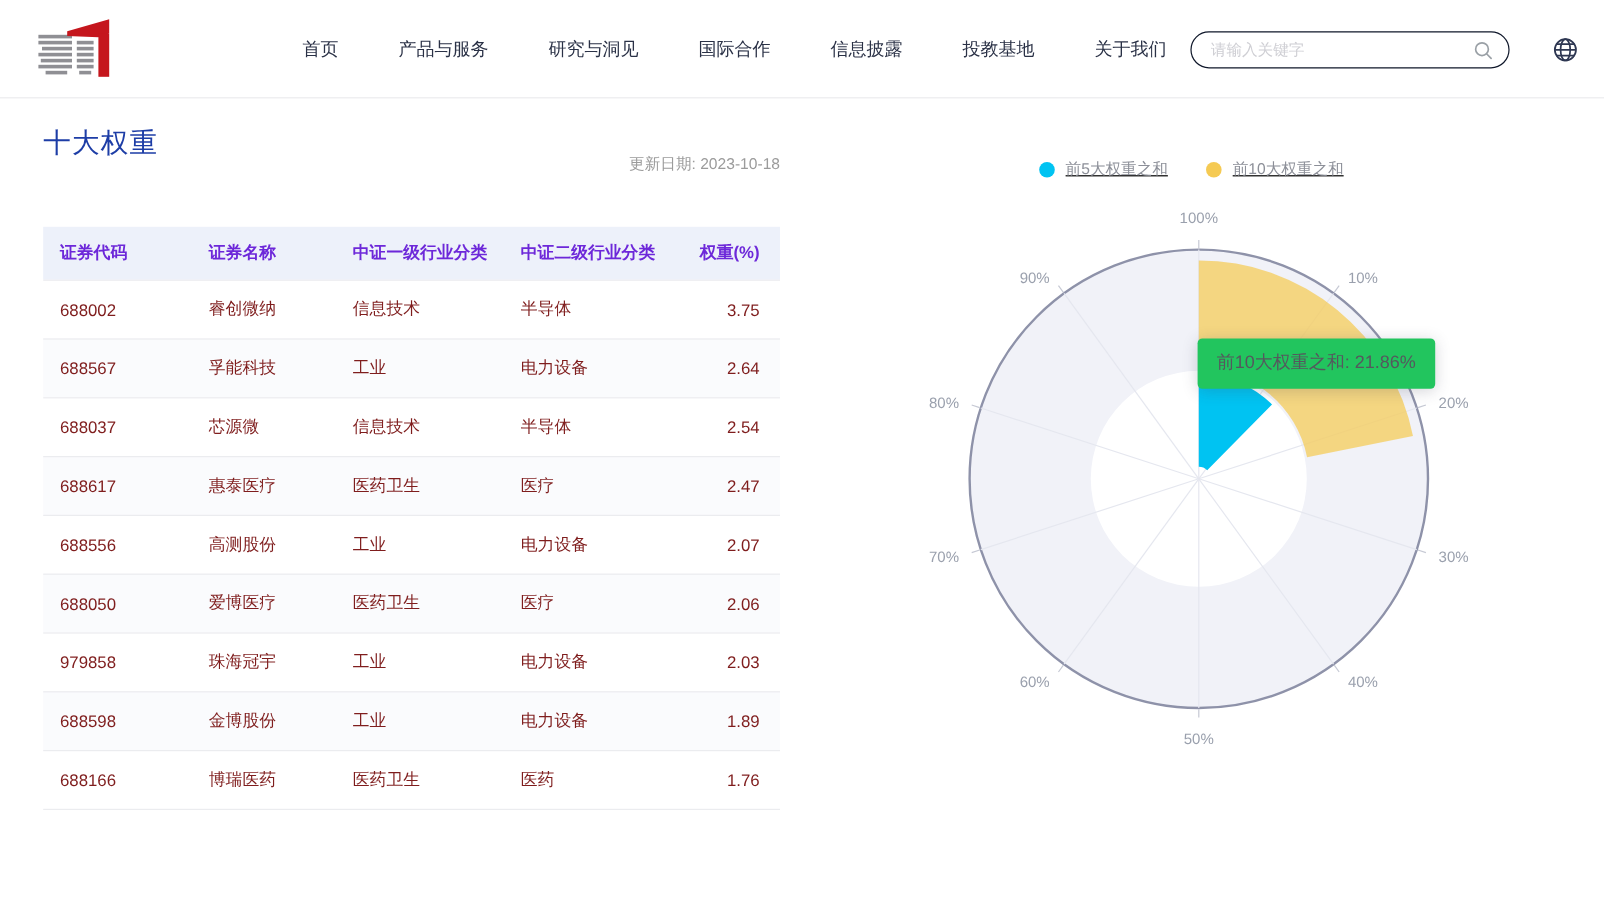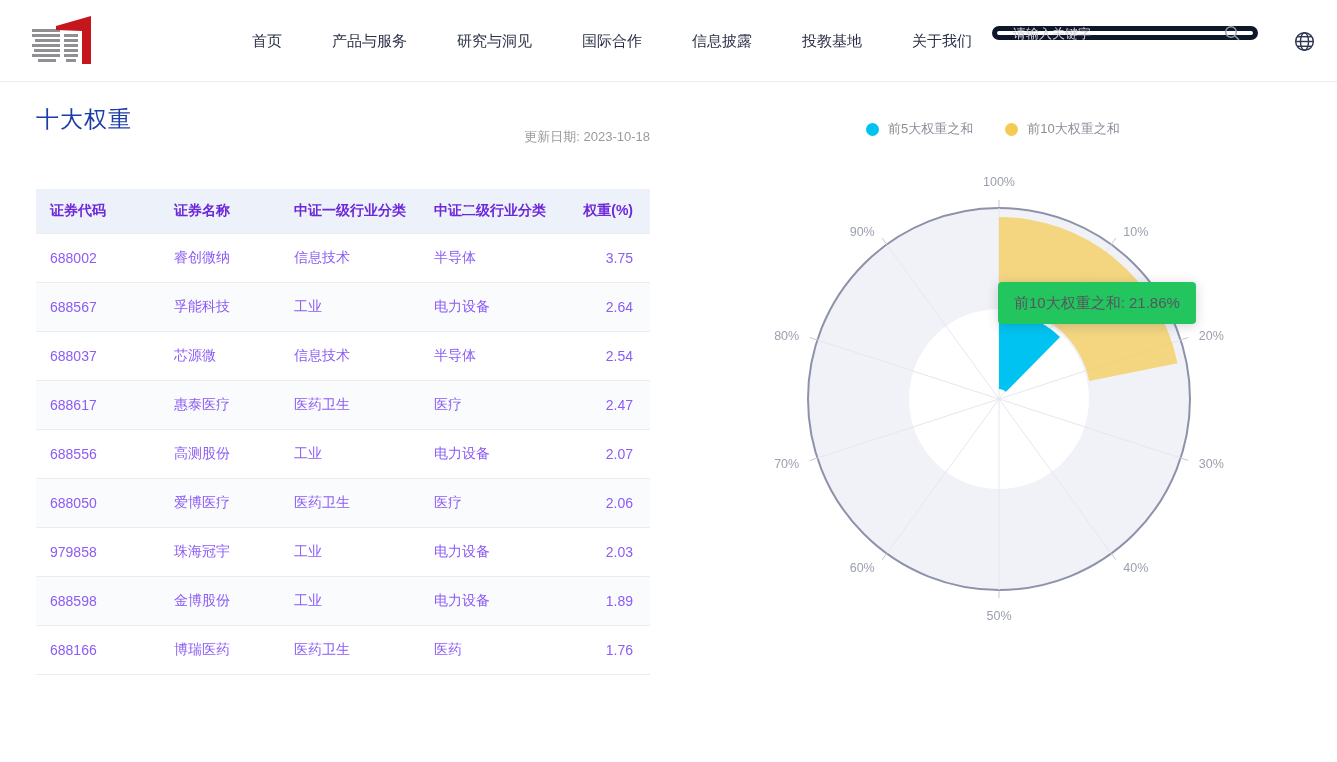--- a/index.html
+++ b/index.html
@@ -7,41 +7,41 @@
   body { font-family:"Liberation Sans","DejaVu Sans",sans-serif; width:1337px; height:762px; overflow:hidden; position:relative; }
 
   
   .header { position:relative; height:82px; background:#fff; border-bottom:1px solid #ececee; }
   .logo { position:absolute; left:30px; top:14px; display:flex; align-items:center; cursor:pointer; }
   .logo-text { margin-left:10px; }
   .logo-title { font-size:25px; font-weight:700; color:#26262e; letter-spacing:3px; line-height:26px; }
   .logo-sub { font-size:7.6px; font-weight:700; color:#c30d1c; letter-spacing:1.3px; margin-top:2px; }
   .nav { position:absolute; left:252px; top:0; height:82px; display:flex; align-items:center; gap:50px; }
   .nav-item { font-size:15px; color:#2a3146; text-decoration:none; cursor:pointer; white-space:nowrap; }
-  .search-box { position:absolute; left:992px; top:26px; width:266px; height:14px; border:5px solid #0f172a; border-radius:16px; display:flex; align-items:center; padding:0 12px 0 16px; background:#fff; }
+  .search-box { position:absolute; left:992px; top:26px; width:266px; height:31px; border:1px solid #0f172a; border-radius:16px; display:flex; align-items:center; padding:0 12px 0 16px; background:#fff; }
   .search-input { border:none; outline:none; flex:1; font-size:13px; color:#333; background:transparent; font-family:inherit; }
   .search-input::placeholder { color:#cfcfd4; }
   .globe { position:absolute; left:1293px; top:30px; width:23px; height:23px; cursor:pointer; }
 
   
   .content { position:relative; height:680px; }
   .page-title { position:absolute; left:36px; top:22px; font-size:23px; font-weight:500; color:#1d3da6; letter-spacing:1px; }
   .update-date { position:absolute; left:36px; top:46px; width:614px; text-align:right; font-size:13px; color:#9b9b9b; }
 
   
   .weights-table { position:absolute; left:36px; top:107px; width:614px; border-collapse:collapse; table-layout:fixed; }
   .weights-table th { background:#edf1fa; height:44px; font-size:14px; font-weight:700; color:#6d28d9; text-align:left; padding:0 0 0 14px; }
   .weights-table th.num, .weights-table td.num { text-align:right; padding:0 17px 0 0; }
-  .weights-table td { height:49px; font-size:14px; color:#8b5cf6; text-align:left; padding:0 0 0 14px; border-top:1px solid #ebecef; }
+  .weights-table td { height:49px; font-size:14px; color:#7f1d1d; text-align:left; padding:0 0 0 14px; border-top:1px solid #ebecef; }
   .weights-table tbody tr:nth-child(even) td { background:#fafbfd; }
   .weights-table tbody tr:last-child td { border-bottom:1px solid #ebecef; }
   .col-code{width:124px;} .col-name{width:120px;} .col-l1{width:140px;} .col-l2{width:150px;} .col-w{width:80px;}
 
   
-  .legend { position:absolute; left:866px; top:38px; display:flex; align-items:center; gap:32px; }
+  .legend { position:absolute; left:866px; top:50px; display:flex; align-items:center; gap:32px;text-decoration:underline; }
   .legend-item { display:flex; align-items:center; gap:9px; cursor:pointer; }
   .legend-dot { width:13px; height:13px; border-radius:50%; }
   .legend-label { font-size:13px; color:#8c8f98; }
   .polar-wrap { position:absolute; left:769px; top:88px; width:460px; height:460px; }
   .chart-tooltip { position:absolute; left:998px; top:200px; height:42px; line-height:42px; background:#22c55e; border-radius:4px; box-shadow:0 2px 12px rgba(60,60,80,.22); padding:0 16px; font-size:15px; color:#55585e; white-space:nowrap; z-index:5; }
 </style>
 </head>
 <body>
 
 <div class="header">

